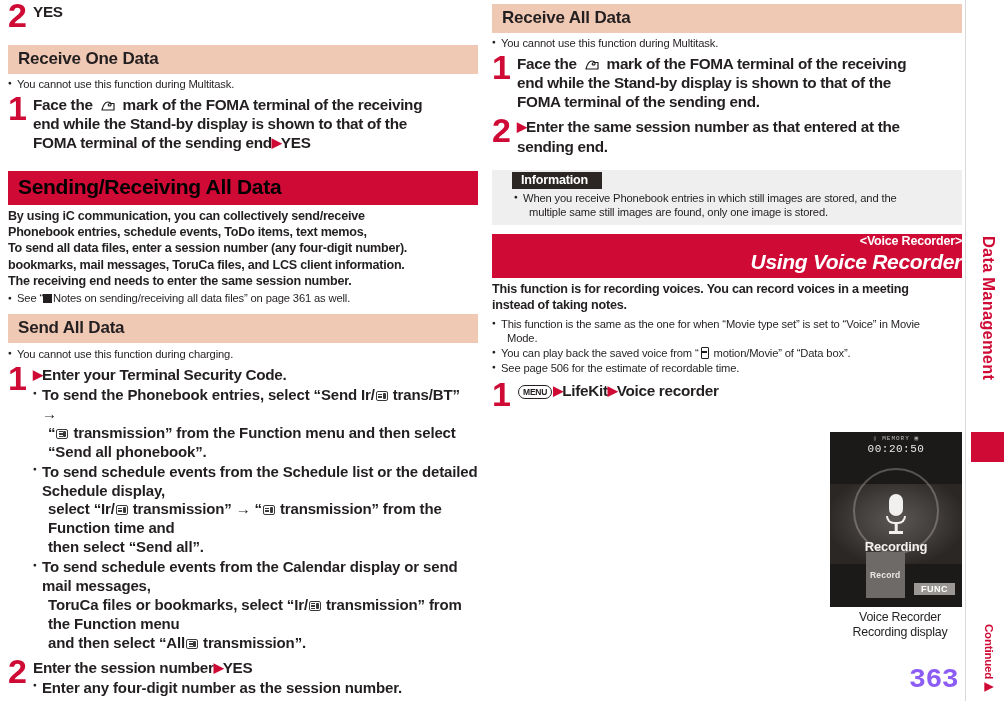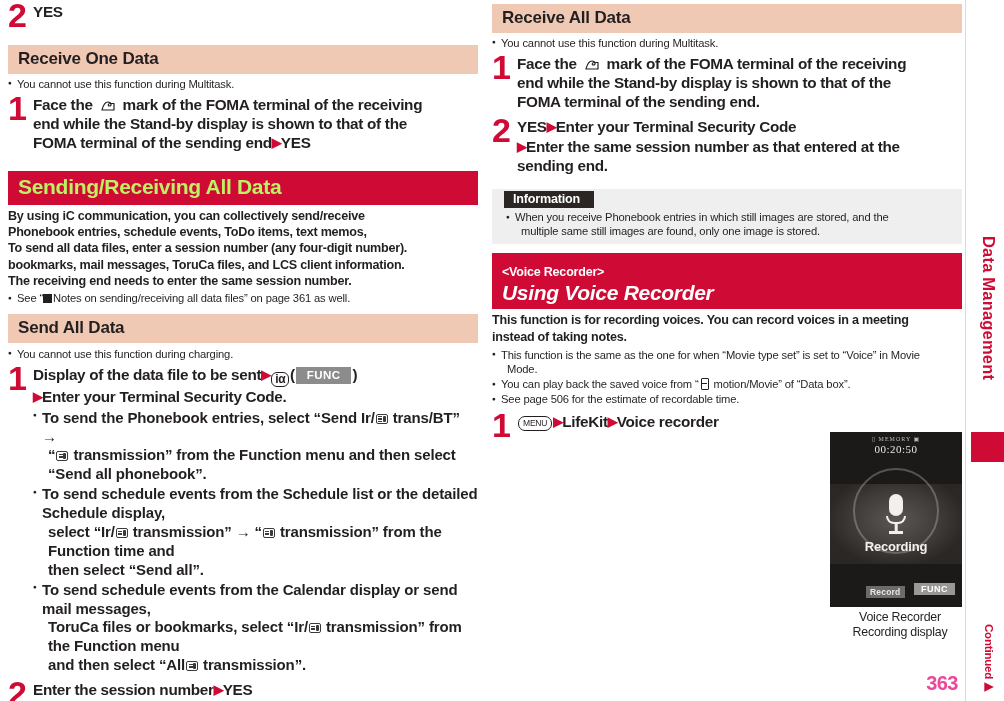--- a/index.html
+++ b/index.html
@@ -21,31 +21,32 @@
   
   .h-sub {
     background: #f0c9b5;
     font-size: 17px; font-weight: bold; color: #231f20;
     padding: 4px 0 5px 10px;
     letter-spacing: -0.2px;
     line-height: 1.15;
   }
   .h-main {
     background: #cf0a35;
-    color: #bef264;
+    color: #000000;
     font-size: 21px; font-weight: bold;
     padding: 4px 0 6px 10px;
     letter-spacing: -0.3px;
     line-height: 1.15;
   }
   .h-main-2 {
     background: #cf0a35;
     color: #ffffff;
-    padding: 13px 0 5px 10px;
+    padding: 1px 0 5px 10px;
     line-height: 1.1;
+    text-align: right;
   }
   .h-main-2 .eyebrow { display:block; font-size: 12.5px; font-weight: bold; letter-spacing: -0.2px;}
   .h-main-2 .title   { display:block; font-size: 21px; font-weight: bold; letter-spacing: -0.3px; margin-top:1px;font-style:italic;}
 
   
   .intro {
     font-size: 12.6px; font-weight: bold; line-height: 1.29;
     margin: 3px 0 0 0; letter-spacing: -0.25px;
   }
 
@@ -132,21 +133,21 @@
     line-height: 1.05;
     vertical-align: -3px;
     margin: 0 1px;
     letter-spacing: -0.5px;
   }
   .key-menu {
     display:inline-block;
     border: 1.6px solid #231f20;
     border-radius: 7px;
     padding: 2px 4px 2px 4px;
-    font-size: 8.5px; font-weight: normal;
+    font-size: 8.5px; font-weight: bold;
     line-height: 1;
     vertical-align: 1px;
     margin: 0 1px;
     letter-spacing: -0.2px;
   }
   .softkey {
     display:inline-block;
     background:#8c8c8c; color:#ffffff;
     font-size: 11.5px; font-weight: bold;
     padding: 1px 11px 2px 11px;
@@ -165,21 +166,21 @@
   .ic-motion::before{
     content:""; position:absolute; inset:0;
     border:1.4px solid #231f20; border-radius:1px;
   }
   .ic-motion::after{
     content:""; position:absolute; left:1.4px; right:1.4px; top:4.5px;
     height:1.4px; background:#231f20;
   }
 
   
-  .info-box { background:#efefef; margin-top: 14px; padding: 0 0 6px 8px; }
+  .info-box { background:#efefef; margin-top: 14px; padding: 0 0 6px 16px; }
   .info-tab {
     display:inline-block;
     background:#2b2523; color:#ffffff;
     font-size: 12.6px; font-weight: bold;
     padding: 1px 14px 2px 9px;
     margin-left: 4px;
     letter-spacing: -0.2px;
   }
   .info-box .bullet { margin: 2px 6px 0 6px; }
 
@@ -187,21 +188,21 @@
   .figure { position:absolute; left: 830px; top: 432px; width: 140px; }
   .phone-shot {
     width: 132px; height: 175px;
     background:#1c1a19;
     position:relative;
     overflow:hidden;
   }
   .ps-status {
     position:absolute; top:4px; left:0; width:100%;
     text-align:center; color:#d8d8d8;
-    font-family:Liberation Serif, serif;
+    font-family:Liberation Mono, monospace;
   }
   .ps-icons { font-size:6px; letter-spacing:1px; line-height:1; margin-bottom:1px; opacity:.85;}
   .ps-time { font-size:11px; letter-spacing:0.5px; color:#e8e8e8; }
   .ps-mid {
     position:absolute; top:52px; left:0; width:100%; height:80px;
     background: radial-gradient(ellipse at 50% 45%, #5b5754 0%, #403c3a 45%, #2a2725 75%);
   }
   .ps-ring {
     position:absolute; left:50%; top:36px; transform:translateX(-50%);
     width:86px; height:86px; border-radius:50%;
@@ -227,21 +228,21 @@
   }
   .ps-label {
     position:absolute; left:0; top:107px; width:100%;
     text-align:center; color:#f4f2f0;
     font-size:13px; font-weight:bold; letter-spacing:-0.2px;
   }
   .ps-soft-l {
     position:absolute; left:36px; bottom:9px;
     background:#6e6a67; color:#e9e7e5;
     font-size:8.5px; font-weight:bold;
-    padding:1px 4px; letter-spacing:0.2px;
+    padding:18px 4px; letter-spacing:0.2px;
   }
   .ps-soft-r {
     position:absolute; right:7px; bottom:12px;
     background:#9a9794; color:#ffffff;
     font-size:9px; font-weight:bold;
     padding:1px 7px; letter-spacing:0.5px;
   }
   .fig-caption {
     text-align:center; font-size:12.4px; line-height:1.22;
     margin-top:3px; letter-spacing:-0.2px;
@@ -264,22 +265,23 @@
     width: 1px; height: 701px; background:#d9d9d9;
   }
   .continued {
     position:absolute; right: 8px; bottom: 8px;
     color:#cf0a35; font-size:11.5px; font-weight:bold;
     writing-mode: vertical-rl; white-space:nowrap;
     letter-spacing: -0.2px;
   }
   .pageno {
     position:absolute; right: 46px; bottom: 6px;
-    font-size: 20px; font-weight:bold; color:#ec4899;
+    font-size: 28px; font-weight:bold; color:#8b5cf6;
     letter-spacing: -0.5px;
+    font-family: Liberation Mono, monospace;
   }
 </style>
 </head>
 <body>
 
 <div class="page">
 
   <div class="col col-left">
 
     <div class="step" style="margin-top:2px;">
@@ -325,23 +327,20 @@
     </div>
 
     <div class="h-sub" style="margin-top:9px;">Send All Data</div>
 
     <div class="bullet" style="margin-top:4px;">You cannot use this function during charging.</div>
 
     <div class="step">
       <span class="num">1</span>
       <div class="txt">
         <span class="ln">
-          <span>Display of the data file to be sent</span><span class="arrow">▶</span><span class="key-ialpha">iα</span>(<span class="softkey">FUNC</span>)
-        </span>
-        <span class="ln">
           <span class="arrow">▶</span><span>Enter your Terminal Security Code.</span>
         </span>
 
         <div class="sub">
           <div class="bullet">
             <span>To send the Phonebook entries, select “Send Ir/</span><span class="ic-ic small"><span class="bars"></span></span><span> trans/BT” →</span>
             <span class="cont"><span>“</span><span class="ic-ic small"><span class="bars"></span></span><span> transmission” from the Function menu and then select “Send all phonebook”.</span></span>
           </div>
 
           <div class="bullet">
@@ -390,21 +389,20 @@
           <span>mark of the FOMA terminal of the receiving</span>
         </span>
         <span class="ln">end while the Stand-by display is shown to that of the</span>
         <span class="ln">FOMA terminal of the sending end.</span>
       </div>
     </div>
 
     <div class="step" style="margin-top:6px;">
       <span class="num">2</span>
       <div class="txt">
-        <span class="ln"><span>YES</span><span class="arrow">▶</span><span>Enter your Terminal Security Code</span></span>
         <span class="ln"><span class="arrow">▶</span><span>Enter the same session number as that entered at the</span></span>
         <span class="ln">sending end.</span>
       </div>
     </div>
 
     <div class="info-box">
       <span class="info-tab">Information</span>
       <div class="bullet">
         <span>When you receive Phonebook entries in which still images are stored, and the</span>
         <span class="cont">multiple same still images are found, only one image is stored.</span>

